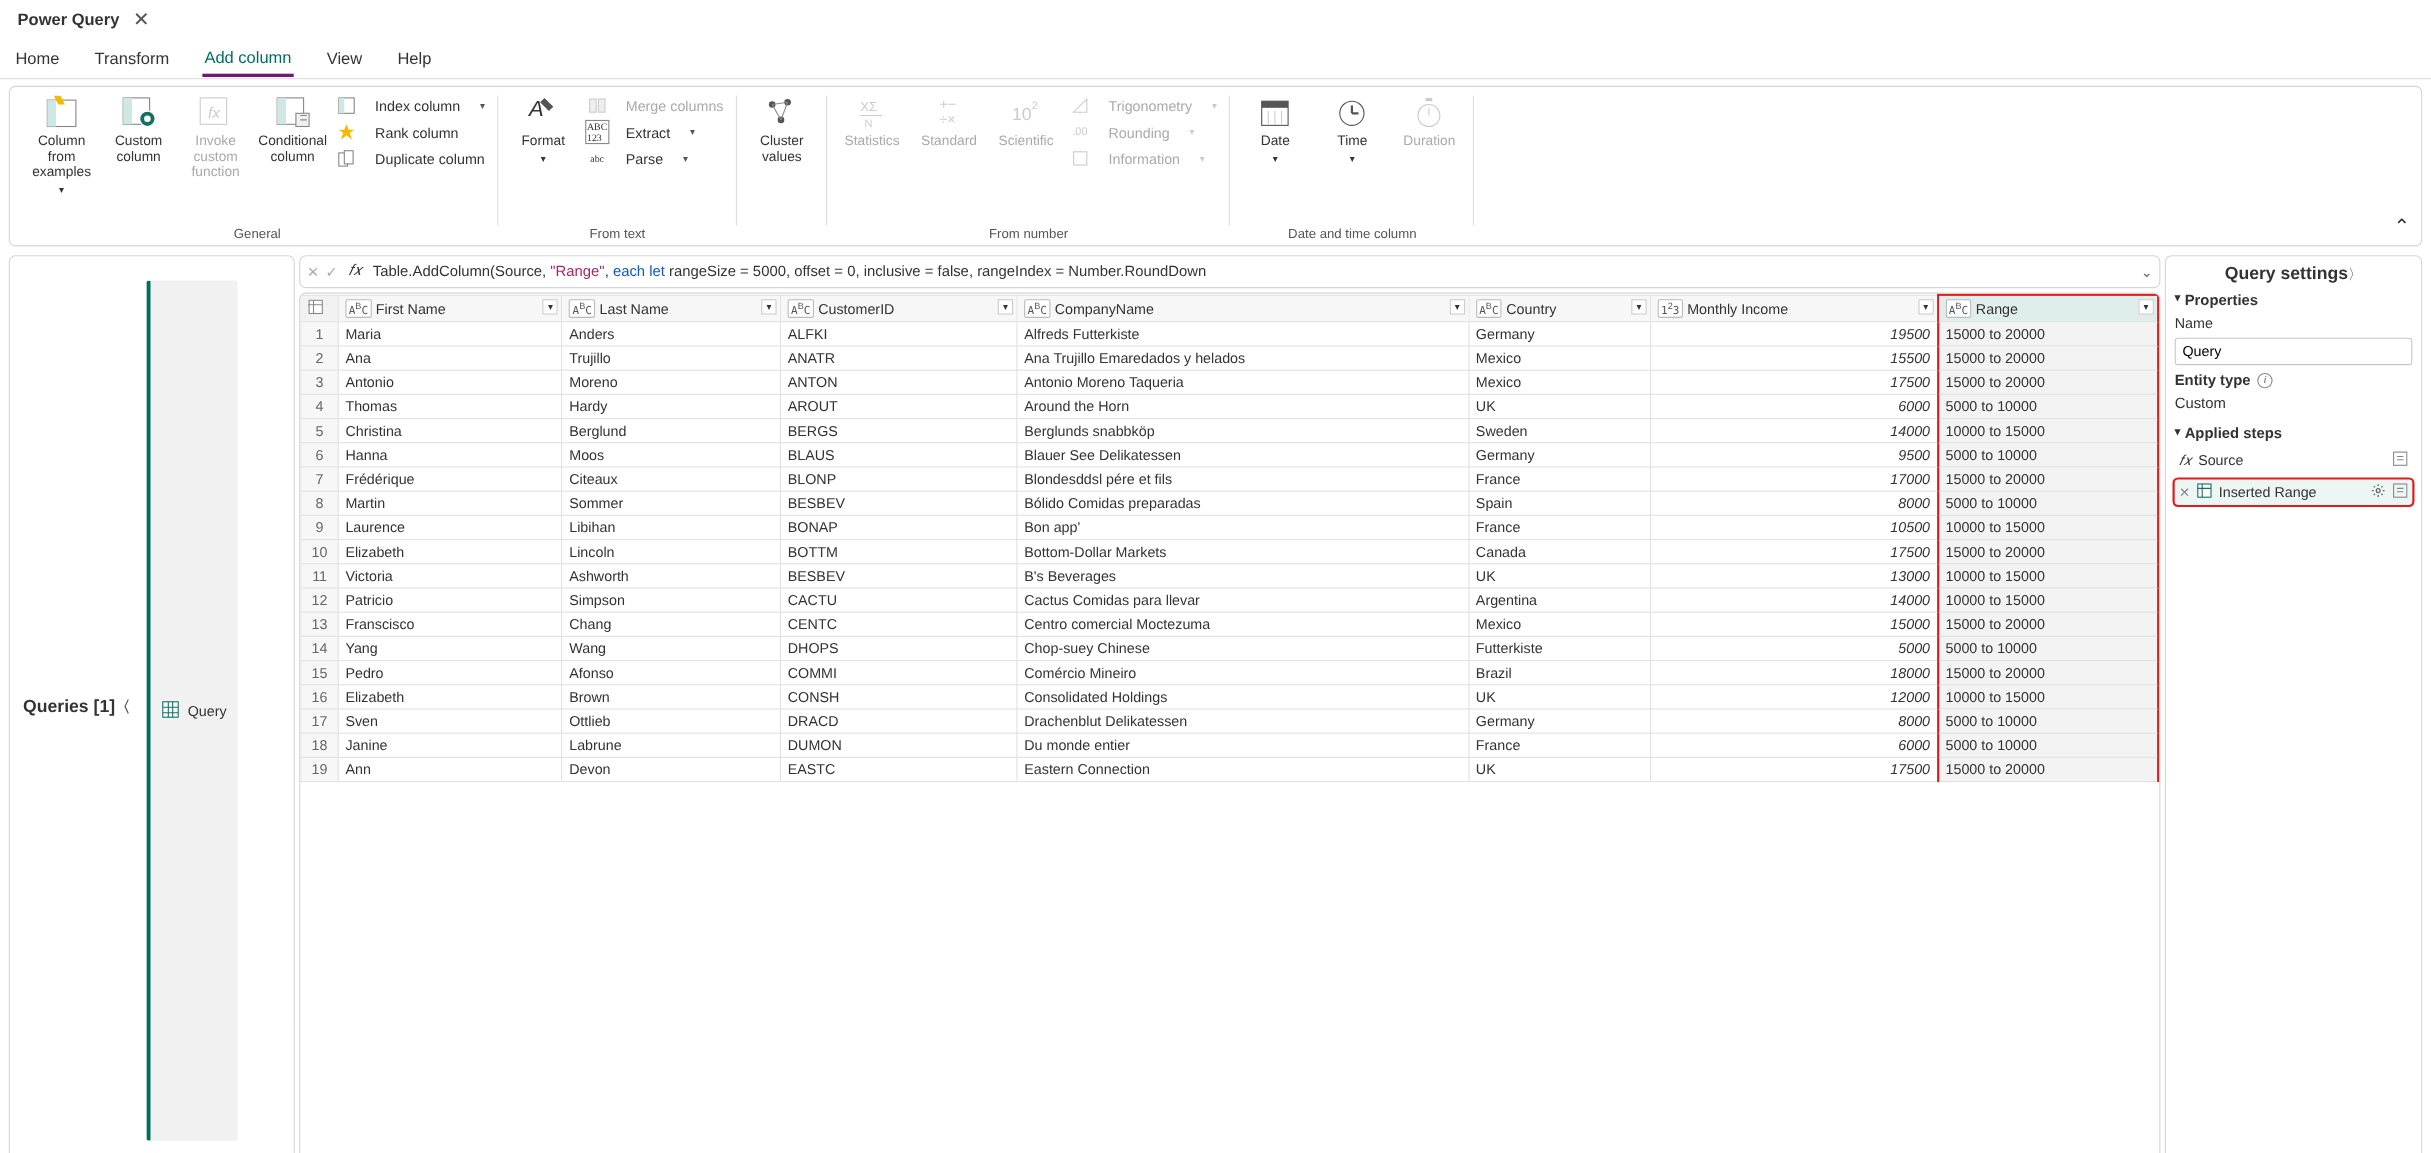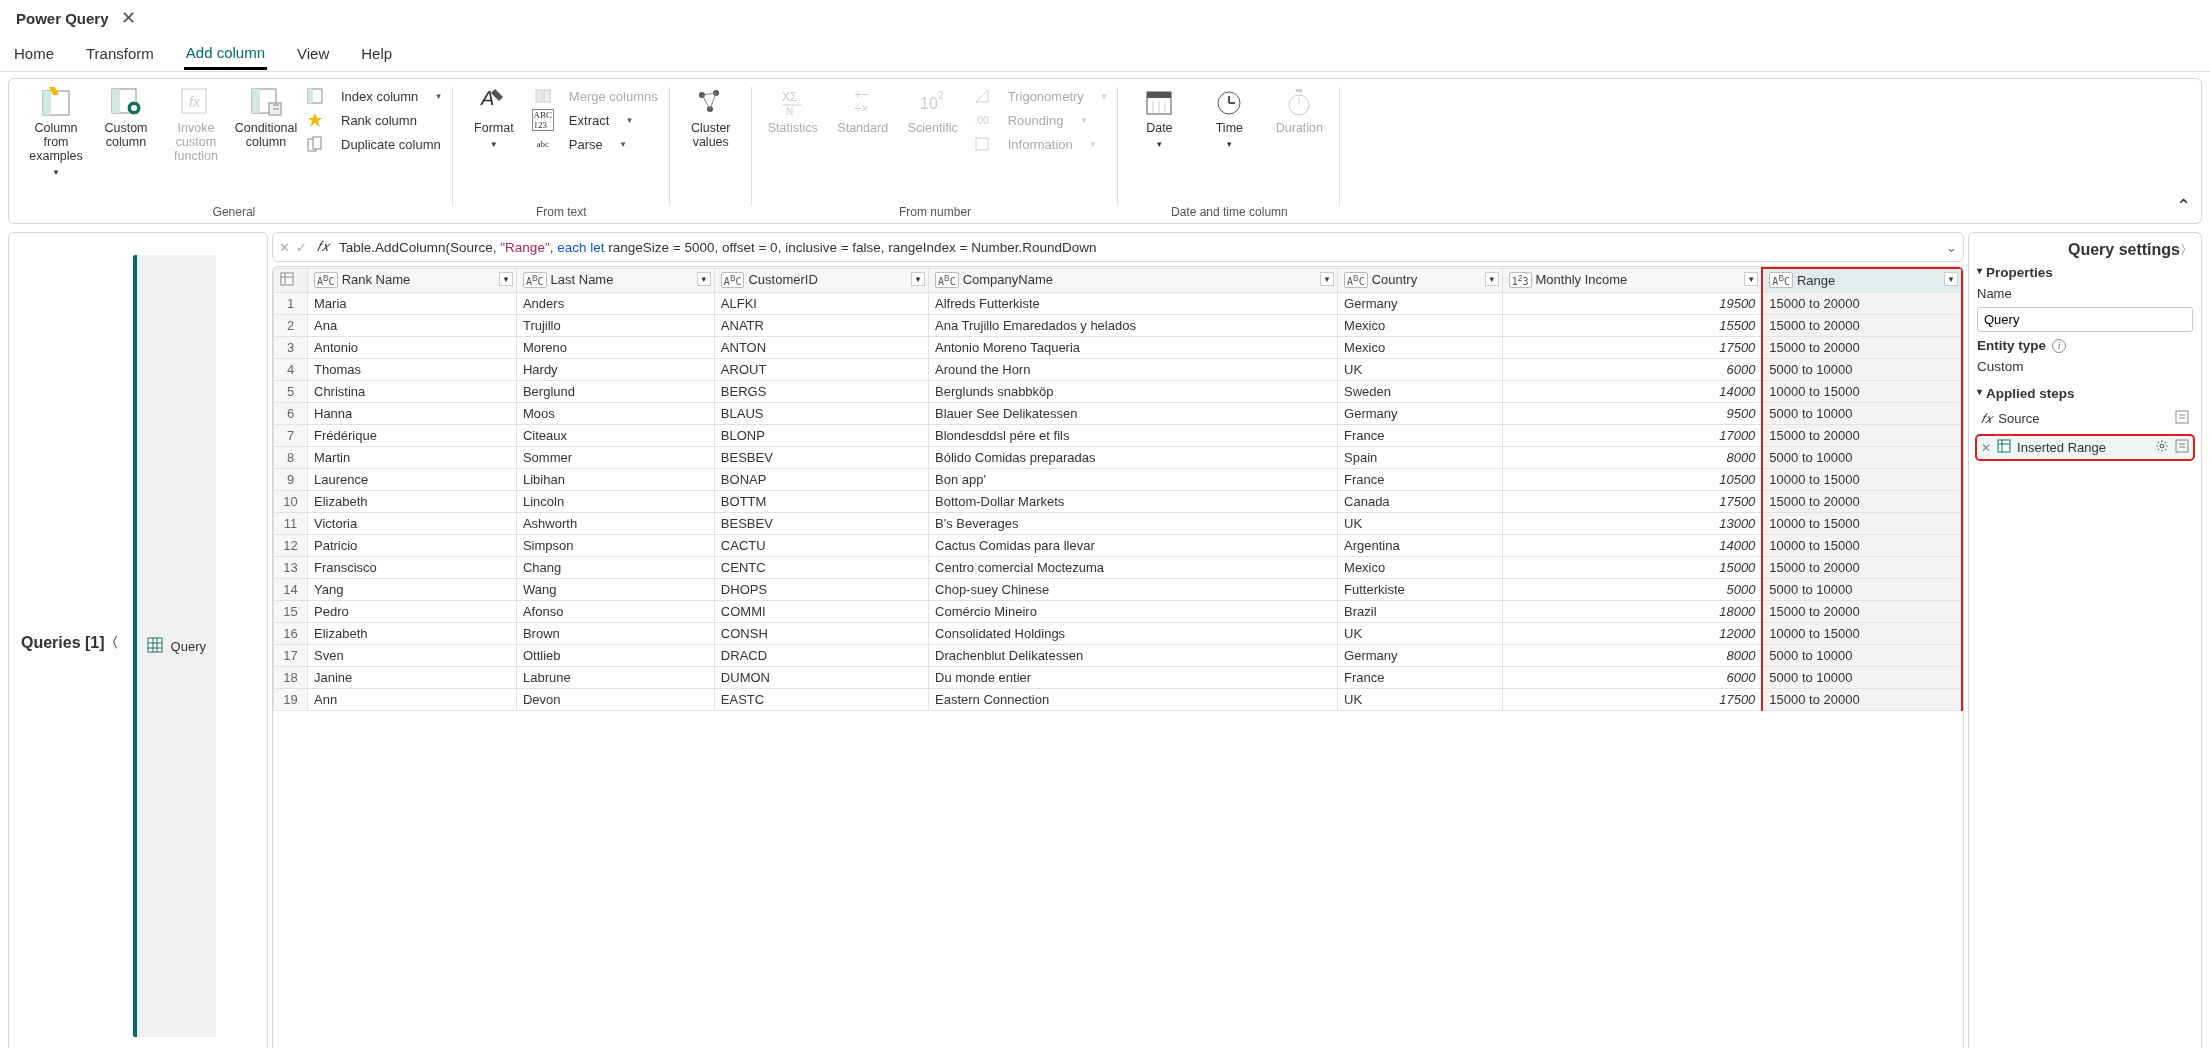--- a/index.html
+++ b/index.html
@@ -9,21 +9,21 @@
 .title-bar { display: flex; align-items: center; height: 36px; padding: 0 8px; }
 .title-bar .title { font-size: 15px; font-weight: 600; padding-left:8px; }
 .title-bar .search-box { display: flex; align-items: center; flex: 0 0 514px; height: 30px; margin-left: auto; margin-right: auto; border: 1px solid #b0b0b0; border-radius: 4px; padding: 0 10px; background: #fff; position: relative; left: -30px;}
 .title-bar .search-box svg { width: 16px; height: 16px; margin-right: 8px; color: #555; }
 .title-bar .search-box input { border: none; outline: none; flex: 1; font-size: 14px; background: transparent; }
 .title-bar .close-btn { width: 40px; text-align: center; font-size: 18px; cursor: pointer; color:#555; }
 
 
 .tabs { display: flex; align-items: center; height: 36px; padding: 0 12px; gap: 28px; border-bottom: 1px solid #ddd; }
 .tabs .tab { font-size: 15px; padding: 6px 2px; cursor: pointer; color: #333; }
-.tabs .tab.active { color: #006e5f; border-bottom: 3px solid #000000; font-weight:400; }
+.tabs .tab.active { color: #006e5f; border-bottom: 3px solid #701a75; font-weight:400; }
 
 
 .ribbon { display:flex; border:1px solid #d5d5d5; border-radius:6px; margin:6px 8px 4px 8px; padding:4px 6px 0 6px; position:relative; min-height:106px; }
 .ribbon-group { display:flex; flex-direction:column; align-items:center; padding:0 8px; position:relative; }
 .ribbon-group:not(:last-child)::after { content:""; position:absolute; right:0; top:4px; bottom:18px; width:1px; background:#ddd; }
 .ribbon-group .controls { display:flex; align-items:flex-start; gap:4px; flex:1; }
 .ribbon-group .group-label { font-size:12px; color:#555; padding:2px 0 4px 0;margin-top:22px; }
 .big-btn { display:flex; flex-direction:column; align-items:center; width:66px; padding:2px 2px; cursor:pointer; text-align:center; font-size:12.5px; line-height:14px; gap:2px; }
 .big-btn.disabled { color:#aaa; }
 .big-btn .icon-lg { width:34px; height:34px; display:flex; align-items:center; justify-content:center; }
@@ -55,21 +55,21 @@
 table.grid th{ background:#f7f7f7; font-weight:400; text-align:left; position:relative;}
 table.grid th.corner{ width:28px; background:#f2f2f2; }
 table.grid th.row-hdr, table.grid td.row-hdr{ width:34px; text-align:center; color:#666; background:#f7f7f7;}
 table.grid th .col-inner{ display:flex; align-items:center; gap:4px; }
 table.grid th .type-badge{ font-size:10px; border:1px solid #bbb; border-radius:2px; padding:0 2px; font-family: Consolas, monospace; background:#fff; color:#555;}
 table.grid th .dd{ position:absolute; right:3px; top:3px; width:14px; height:14px; border:1px solid #ccc; display:flex;align-items:center;justify-content:center; font-size:9px; background:#fff; cursor:pointer;}
 table.grid td.num{ text-align:right; font-style:italic; }
 thead th.range-th{ border-top:2px solid #e01b1b; background:#dfeeec;}
 
 .settings-panel{ width:234px; border:1px solid #d5d5d5; border-radius:6px; padding:8px 8px; display:flex; flex-direction:column; gap:6px;}
-.settings-panel .title-row{ display:flex; align-items:center; justify-content:flex-end;}
+.settings-panel .title-row{ display:flex; align-items:center; justify-content:center;}
 .settings-panel h3{ font-size:16px; font-weight:600;}
 .settings-panel .section-hdr{ font-size:13.5px; font-weight:600; display:flex; align-items:flex-start; gap:4px; }
 .settings-panel .section-hdr::before{ content:"▾"; font-size:10px;}
 .settings-panel input[type=text]{ width:100%; border:1px solid #c8c8c8; border-radius:3px; padding:4px 6px; font-size:13px;}
 .settings-panel .step{ display:flex; align-items:center; gap:6px; padding:3px 4px; border-radius:3px; font-size:13px;}
 .settings-panel .step.selected{ background:#ecf6f4; outline:2px solid #e01b1b; }
 .settings-panel .step .end-icons{ margin-left:auto; display:flex; gap:6px; color:#666; }
 .settings-panel .step .del{ color:#888; font-size:12px; visibility:hidden;}
 .settings-panel .step.selected .del{ visibility:visible; }
 .info-circle{ display:inline-flex; width:14px;height:14px;border:1px solid #888;border-radius:50%; align-items:center;justify-content:center; font-size:10px; font-style:italic; font-family:serif; color:#666;}
@@ -374,21 +374,21 @@
         <thead>
             <tr id="grid-head">
               <th class="corner"><svg width="14" height="14">
                   <rect x="1" y="1" width="12" height="12" fill="#fff" stroke="#888"></rect>
                   <line x="1" y1="5" x2="13" y2="5" stroke="#888"></line>
                   <line x1="5" y1="1" x2="5" y2="13" stroke="#888"></line>
                 </svg></th>
               <th style="min-width: 106px;">
                 <div class="col-inner">
                   <span class="type-badge">A<sup>B</sup>C</span>
-                  <span>Rank Name</span>
+                  <span>First Name</span>
                 </div>
                 <span class="dd">▾</span>
               </th>
               <th style="min-width: 100px;">
                 <div class="col-inner">
                   <span class="type-badge">A<sup>B</sup>C</span>
                   <span>Last Name</span>
                 </div>
                 <span class="dd">▾</span>
               </th>

